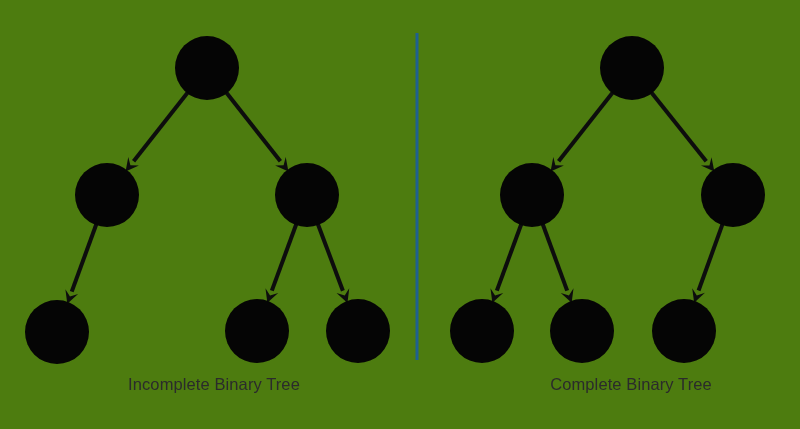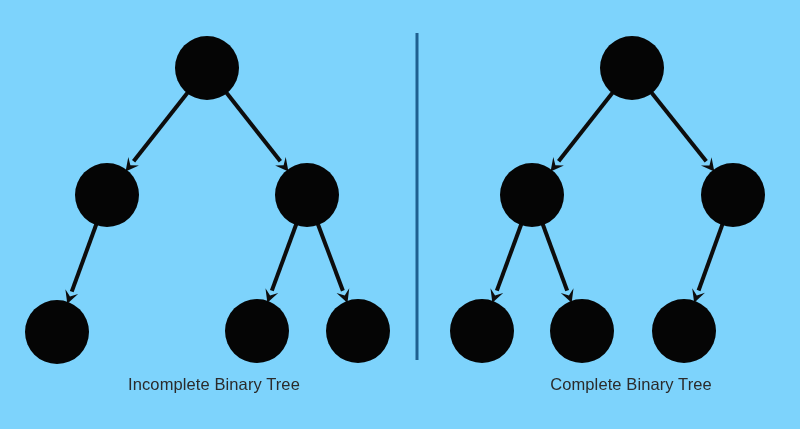--- a/index.html
+++ b/index.html
@@ -11,21 +11,21 @@
   body {
     width: 800px;
     height: 429px;
     font-family: "Liberation Sans", sans-serif;
     overflow: hidden;
   }
   #diagram-root {
     position: relative;
     width: 800px;
     height: 429px;
-    background: #7dd3fc;
+    background: #4d7c0f;
   }
   svg#tree-canvas {
     position: absolute;
     left: 0;
     top: 0;
     width: 800px;
     height: 429px;
     display: block;
   }
   .panel-caption {

